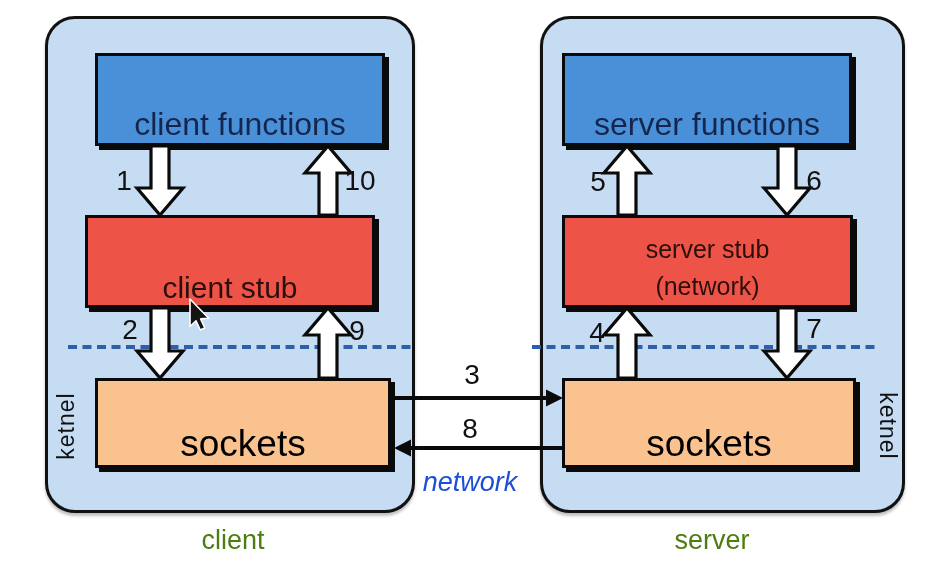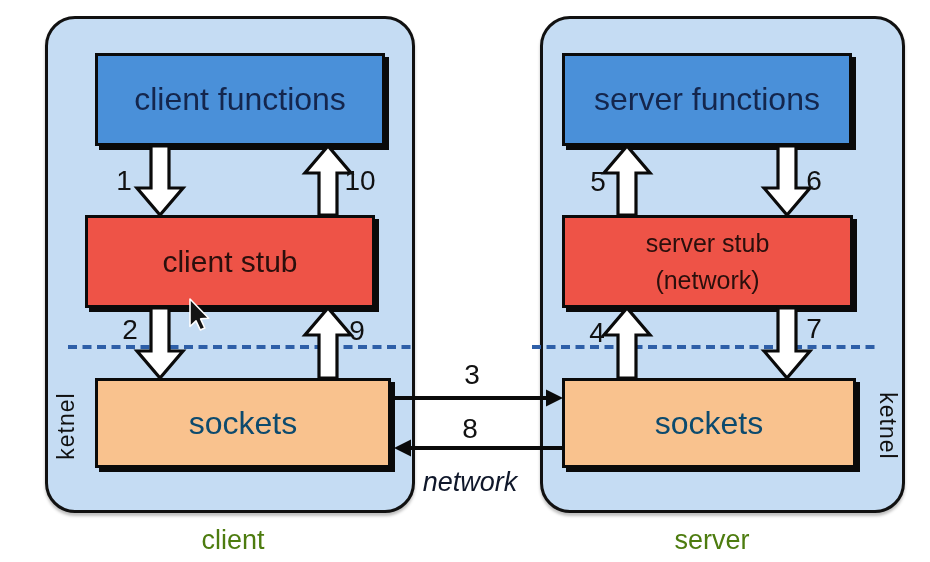--- a/index.html
+++ b/index.html
@@ -7,34 +7,34 @@
   #stage{
     position:relative;width:930px;height:562px;overflow:hidden;background:#fff;
     font-family:"Liberation Sans", sans-serif;
   }
   .container{
     position:absolute;background:#c5dcf3;border:3px solid #111;border-radius:30px;
     box-shadow:0 3px 3px rgba(0,0,0,0.25);
   }
   .box{
     position:absolute;border:3px solid #0a0a0a;box-shadow:4px 4px 0 #0a0a0a;
-    display:flex;align-items:center;justify-content:center;text-align:center;
+    display:flex;align-items:flex-end;justify-content:center;text-align:center;
   }
   .box-blue{background:#4a90d9;color:#14264d;font-size:32px;}
   .box-red{background:#ee5347;color:#2b0f0c;font-size:30px;}
-  .box-orange{background:#f9c28e;color:#0c4a6e;font-size:32px;}
+  .box-orange{background:#f9c28e;color:#000000;font-size:37px;}
   .stub-lines{line-height:37px;font-size:25px;}
   .step-label{
     position:absolute;transform:translate(-50%,-50%);font-size:28px;color:#111;
   }
   .caption{
     position:absolute;transform:translate(-50%,-50%);font-size:27px;color:#4d7c0f;
   }
   .network-label{
-    position:absolute;transform:translate(-50%,-50%);font-size:27px;font-style:italic;color:#0f172a;
+    position:absolute;transform:translate(-50%,-50%);font-size:27px;font-style:italic;color:#1d4ed8;
   }
   .kernel-label{
     position:absolute;font-size:23px;color:#111;letter-spacing:1px;white-space:nowrap;
   }
   .kernel-left{transform:translate(-50%,-50%) rotate(-90deg);}
   .kernel-right{transform:translate(-50%,-50%) rotate(90deg);}
   #overlay{position:absolute;left:0;top:0;width:930px;height:562px;pointer-events:none;}
   .block-arrow{fill:#fff;stroke:#0a0a0a;stroke-width:3.2;stroke-linejoin:miter;}
   .net-line{stroke:#0a0a0a;stroke-width:4;}
   .net-head{fill:#0a0a0a;stroke:none;}

